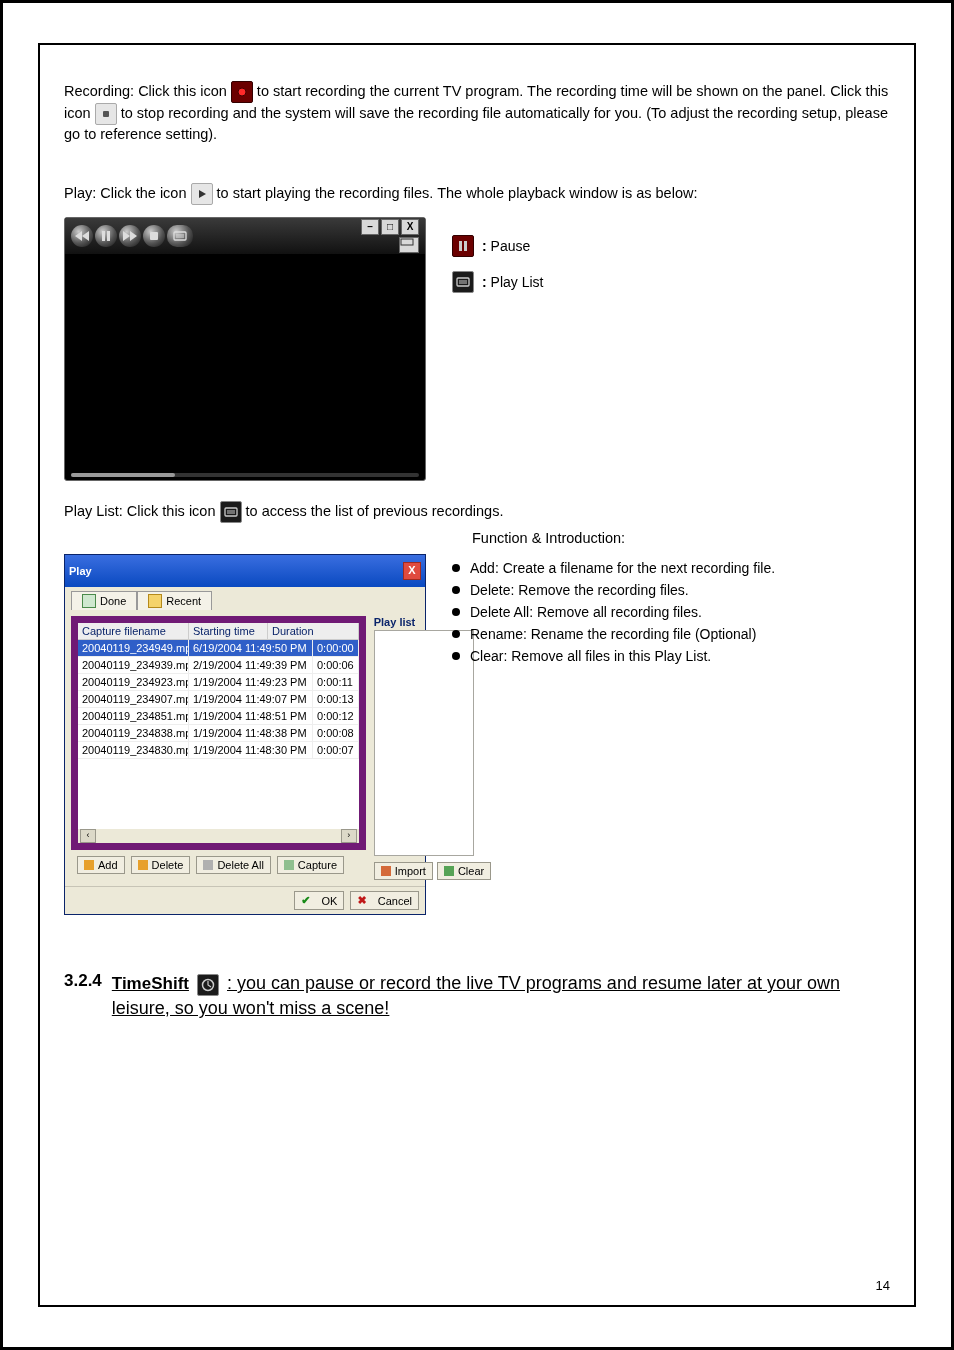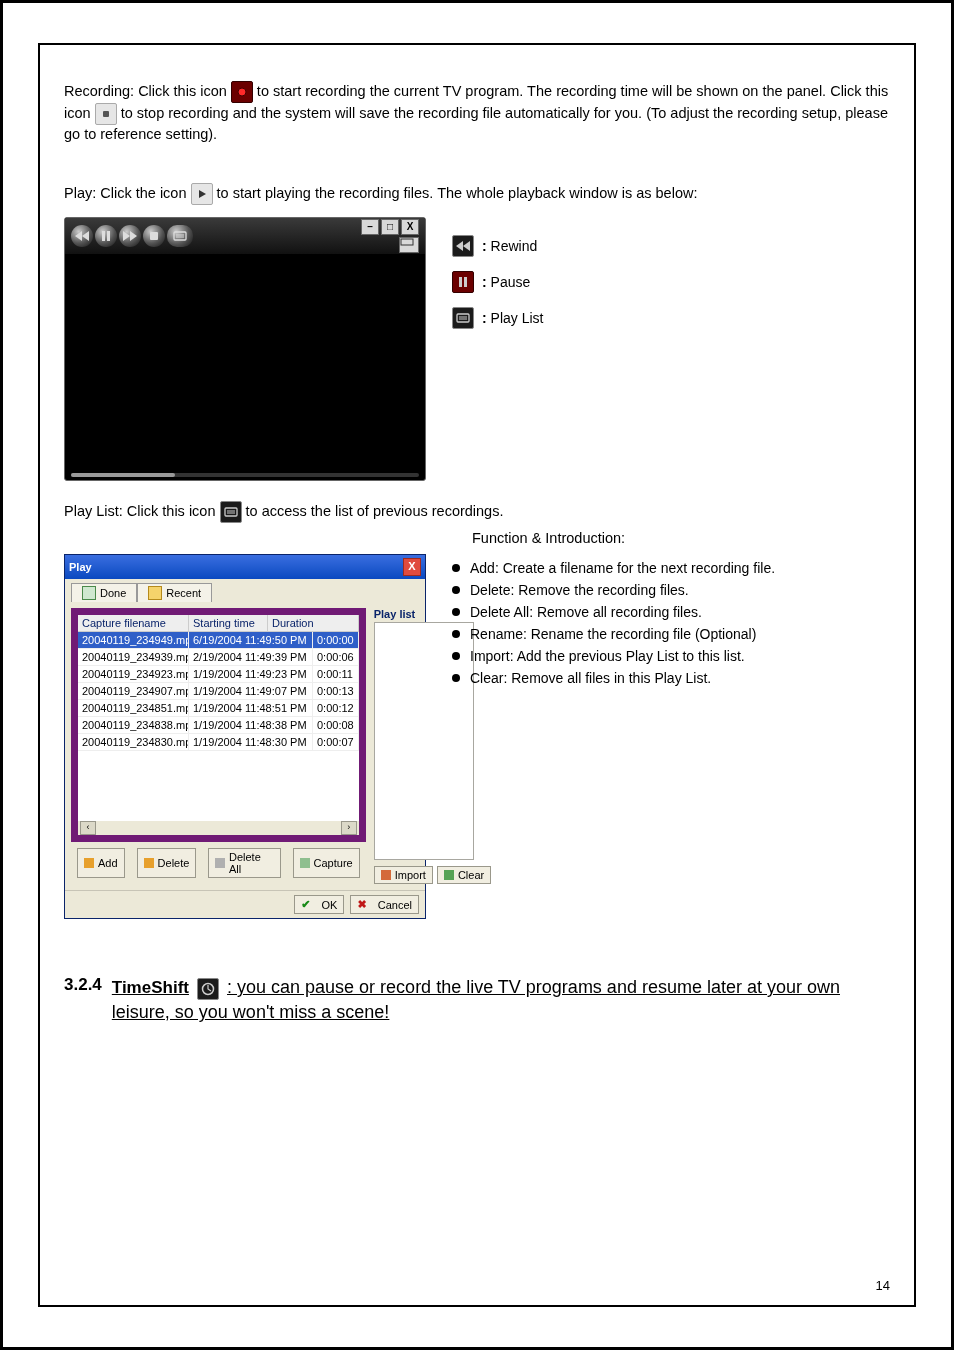--- a/index.html
+++ b/index.html
@@ -30,40 +30,40 @@
   .player .screen{height:216px;background:#000;margin:0 6px}
   .player .footer{height:22px;display:flex;align-items:center;justify-content:flex-end;padding:0 6px}
   .player .footer span.hm{font-size:13px;font-weight:bold;color:#b00;letter-spacing:.5px}
   .player .footer span.kw{font-size:13px;font-weight:bold;color:#eee;margin-left:4px}
   .player .footer span.kw em{color:#c00;font-style:normal}
   .progress{height:10px;display:flex;align-items:center;padding:0 6px}
   .progress .bar{height:4px;width:100%;background:#333;border-radius:2px;position:relative}
   .progress .bar .fill{width:30%;height:100%;background:#999;border-radius:2px}
   
   .dlg{width:360px;border:1px solid #0a246a;background:#ece9d8;font-size:11px}
-  .dlg .dlgbar{height:24px;background:linear-gradient(#3a6ee0,#0a49c0);color:#fff;display:flex;align-items:center;justify-content:space-between;padding:0 4px;font-weight:bold}
+  .dlg .dlgbar{height:32px;background:linear-gradient(#3a6ee0,#0a49c0);color:#fff;display:flex;align-items:center;justify-content:space-between;padding:0 4px;font-weight:bold}
   .dlg .close{width:16px;height:16px;background:#e04b3e;border:1px solid #a02a1f;color:#fff;font-size:11px;line-height:14px;text-align:center;font-weight:bold}
   .dlg .tabs{display:flex;gap:0;padding:4px 6px 0}
   .tab{border:1px solid #999;border-bottom:none;background:#f4f2e8;padding:2px 10px;display:flex;align-items:center;gap:4px}
   .tab .ico{width:12px;height:12px;background:#f5d36b;border:1px solid #b58a1b}
   .dlg .body{display:flex;gap:8px;padding:6px}
   .filelist{flex:1;border:7px solid #701a75;background:#fff}
   .filelist .hd{display:flex;background:#eee;font-weight:normal;color:#0a246a;border-bottom:1px solid #ccc}
   .filelist .hd span{padding:2px 4px;border-right:1px solid #ccc}
   .hd .c1{width:102px}.hd .c2{width:70px}.hd .c3{flex:1}
   .filerow{display:flex;border-bottom:1px solid #eee}
   .filerow span{padding:2px 4px;border-right:1px solid #eee;white-space:nowrap;overflow:hidden}
   .filerow .c1{width:102px}.filerow .c2{width:115px}.filerow .c3{flex:1}
   .filerow.sel{background:#2f5fc8;color:#fff}
   .hscroll{height:14px;background:#ece9d8;display:flex;align-items:center;justify-content:space-between;padding:0 2px}
   .arrow{width:14px;height:12px;background:#dcd9c8;border:1px solid #9a988b;font-size:9px;text-align:center;line-height:11px}
   .playlist{width:100px;display:flex;flex-direction:column}
   .playlist .pl-title{font-weight:bold;color:#0a246a;margin-bottom:2px}
   .playlist .pl-box{flex:1;border:1px solid #a8a7a0;background:#fff;height:188px}
-  .dlg .btnrow{display:flex;gap:12px;padding:0 6px 6px}
+  .dlg .btnrow{display:flex;gap:6px;padding:0 6px 6px}
   .dbtn{border:1px solid #9a988b;background:#f1eee1;padding:2px 6px;display:flex;align-items:center;gap:4px;font-size:11px}
   .dbtn .bi{width:10px;height:10px}
   .dlg .ftr{display:flex;justify-content:flex-end;gap:6px;border-top:1px solid #c7c4b6;padding:4px 6px}
   .ok{color:#178a17;font-weight:bold}
   .cancel{color:#c01818;font-weight:bold}
   
   .cols{display:flex;gap:26px;align-items:flex-start;margin-top:12px}
   .leftcol{flex:none}
   .rightcol{flex:1}
   svg{display:block}
@@ -159,29 +159,20 @@
           <div class="screen"></div>
           <div class="progress">
               <div class="bar">
                 <div class="fill"></div>
               </div>
             </div>
         </div>
       </div>
 
       <div class="rightcol" style="padding-top:4px">
-        <div class="legend-row">
-          <span class="icon-frame">
-              <svg width="14" height="10">
-                <polygon points="7,0 0,5 7,10" fill="#ccc"></polygon>
-                <polygon points="14,0 7,5 14,10" fill="#ccc"></polygon>
-              </svg>
-            </span>
-          <span class="lbl"><b>:</b> <span>Rewind</span></span>
-        </div>
         <div class="legend-row">
           <span class="icon-frame red">
               <svg width="10" height="10">
                 <rect x="1" y="0" width="3" height="10" fill="#ccc"></rect>
                 <rect x="6" y="0" width="3" height="10" fill="#ccc"></rect>
               </svg>
             </span>
           <span class="lbl"><b>:</b> <span>Pause</span></span>
         </div>
         <div class="legend-row">
@@ -338,24 +329,20 @@
           <li>
               <span class="dot"></span>
               <span>Delete All: Remove all recording files.</span>
             </li>
           <li>
               <span class="dot"></span>
               <span>Rename: Rename the recording file (Optional)</span>
             </li>
           <li>
               <span class="dot"></span>
-              <span>Import: Add the previous Play List to this list.</span>
-            </li>
-          <li>
-              <span class="dot"></span>
               <span>Clear: Remove all files in this Play List.</span>
             </li>
         </ul>
       </div>
     </div>
 
     <div style="height:50px"></div>
 
     <div class="row">
       <span class="section-num">3.2.4</span>

